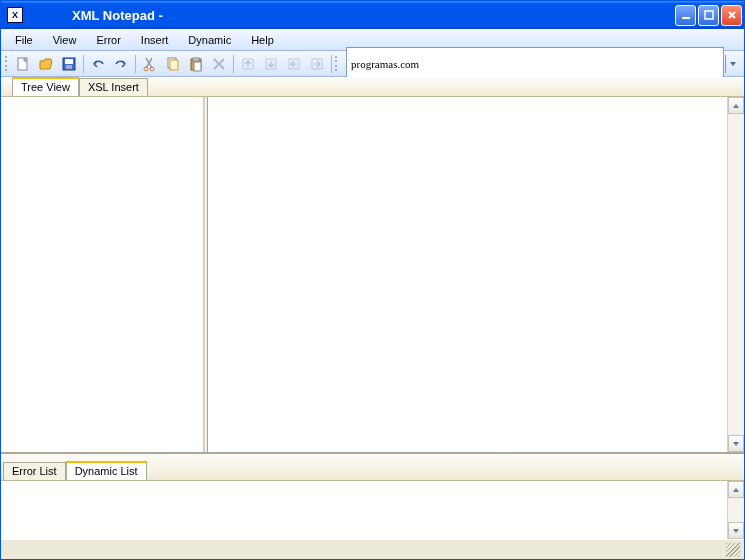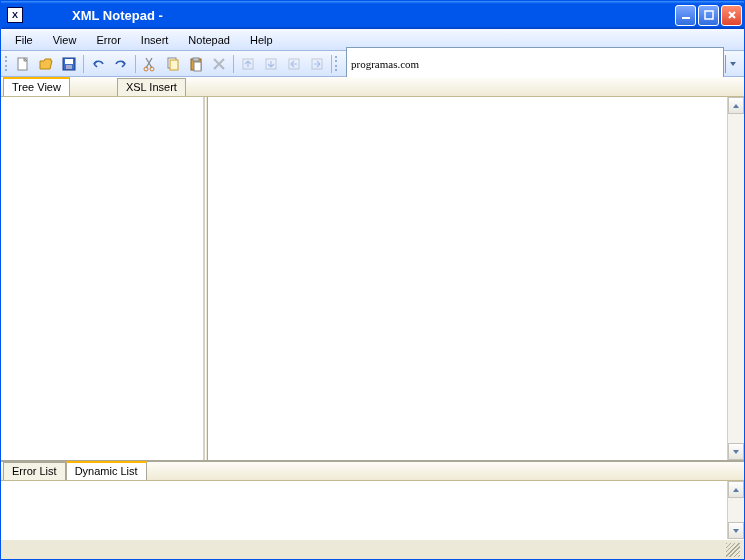--- a/index.html
+++ b/index.html
@@ -23,33 +23,33 @@
   .toolbar .grip { width: 4px; height: 18px; display:flex; flex-direction:column; justify-content:space-around; margin-right:2px;}
   .toolbar .grip span { width:2px; height:2px; background:#7a98c8; border-radius:50%; }
   .tb-btn { width: 22px; height: 22px; display: flex; align-items: center; justify-content: center; border: 1px solid transparent; border-radius: 2px; cursor:default;}
   .tb-sep { width: 1px; height: 18px; background: #a0b8e0; margin: 0 2px; }
   .tb-btn svg { display: block; }
   .disabled svg { opacity: 0.45; }
   .addr-box { flex:1; height: 20px; border:1px solid #7f9db9; background:white; margin-left:4px; display:flex; align-items:center; padding:16px 4px; }
   .addr-box input { flex:1; border:none; outline:none; font: 11px Tahoma; }
   .addr-drop { width:15px; height:18px; border-left:1px solid #7f9db9; display:flex; align-items:center; justify-content:center; }
 
-  .tabstrip { height: 20px; background: linear-gradient(to bottom, #fdfcf7, #f0ead5); border-top:1px solid #fff; border-bottom:1px solid #c0b890; display: flex; align-items: flex-end; padding-left: 2px; gap: 47px; }
+  .tabstrip { height: 20px; background: linear-gradient(to bottom, #fdfcf7, #f0ead5); border-top:1px solid #fff; border-bottom:1px solid #c0b890; display: flex; align-items: flex-end; padding-left: 11px; }
   .tab { height: 18px; padding: 2px 8px; border: 1px solid #aca899; border-bottom: none; background: #f5f2e6; margin-right: 0px; cursor:default; }
   .tab.active { background: white; border-top: 2px solid #ffb700; height: 19px; position: relative; z-index: 1; }
 
   .workspace { flex: 1; display: flex; border-bottom: 1px solid #aca899; background: white; position: relative; }
   .tree-pane { width: 204px; background: white; border-right: 2px solid #d4d0c8; }
   .splitter-v { width: 3px; background: #ece9d8; cursor: ew-resize; border-left:1px solid #fff; border-right:1px solid #aca899;}
   .content-pane { flex: 1; background: white; position:relative; }
   .vscroll { width: 17px; background: #f0efe9; border-left:1px solid #d4d0c8; display:flex; flex-direction:column;}
   .vscroll .arrow { height:17px; background: linear-gradient(to bottom,#fefefe,#e8e6df); border:1px solid #c5c2b8; display:flex; align-items:center; justify-content:center;}
   .vscroll .track { flex:1; background:#f4f3ee; }
 
-  .bottom-tabstrip { height: 20px; background: linear-gradient(to bottom, #fdfcf7, #f0ead5); border-top:1px solid #aca899; border-bottom:1px solid #c0b890; display: flex; align-items: flex-end; padding-left: 2px; }
+  .bottom-tabstrip { height: 28px; background: linear-gradient(to bottom, #fdfcf7, #f0ead5); border-top:1px solid #aca899; border-bottom:1px solid #c0b890; display: flex; align-items: flex-end; padding-left: 2px; }
 
   .bottom-panel { height: 58px; display:flex; background:white;}
   .bottom-panel .content { flex:1; background:white; }
   
   .statusbar { height: 20px; background: #ece9d8; border-top:1px solid #fff; display:flex; align-items:center; padding:0 4px;}
   .statusbar .grip-corner { margin-left:auto; width:14px; height:14px; background: repeating-linear-gradient(135deg, #aca899 0 1px, transparent 1px 3px);}
 </style>
 </head>
 <body>
 
@@ -75,21 +75,21 @@
           </svg>
       </div>
     </div>
   </div>
 
   <div class="menubar">
     <div class="menu-item">File</div>
     <div class="menu-item">View</div>
     <div class="menu-item">Error</div>
     <div class="menu-item">Insert</div>
-    <div class="menu-item">Notepad</div>
+    <div class="menu-item">Dynamic</div>
     <div class="menu-item">Help</div>
   </div>
 
   <div class="toolbar">
     <div class="grip">
         <span></span>
         <span></span>
         <span></span>
         <span></span>
       </div>

